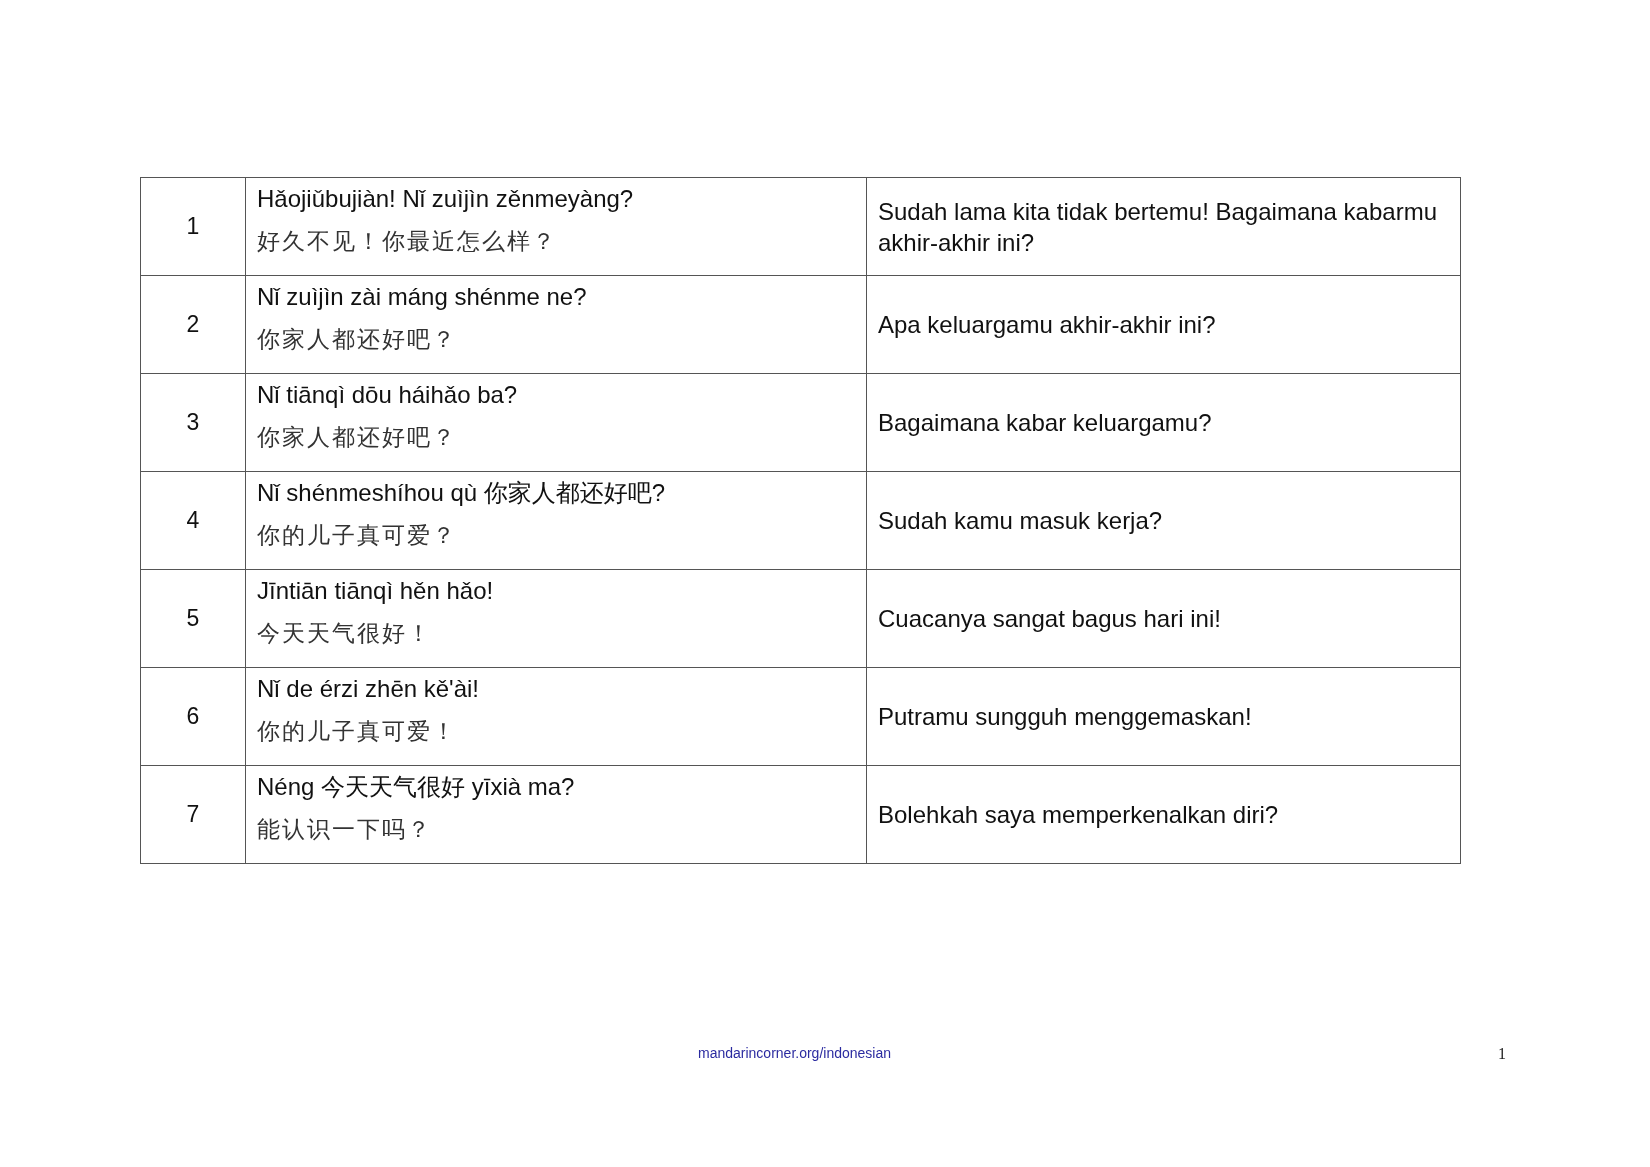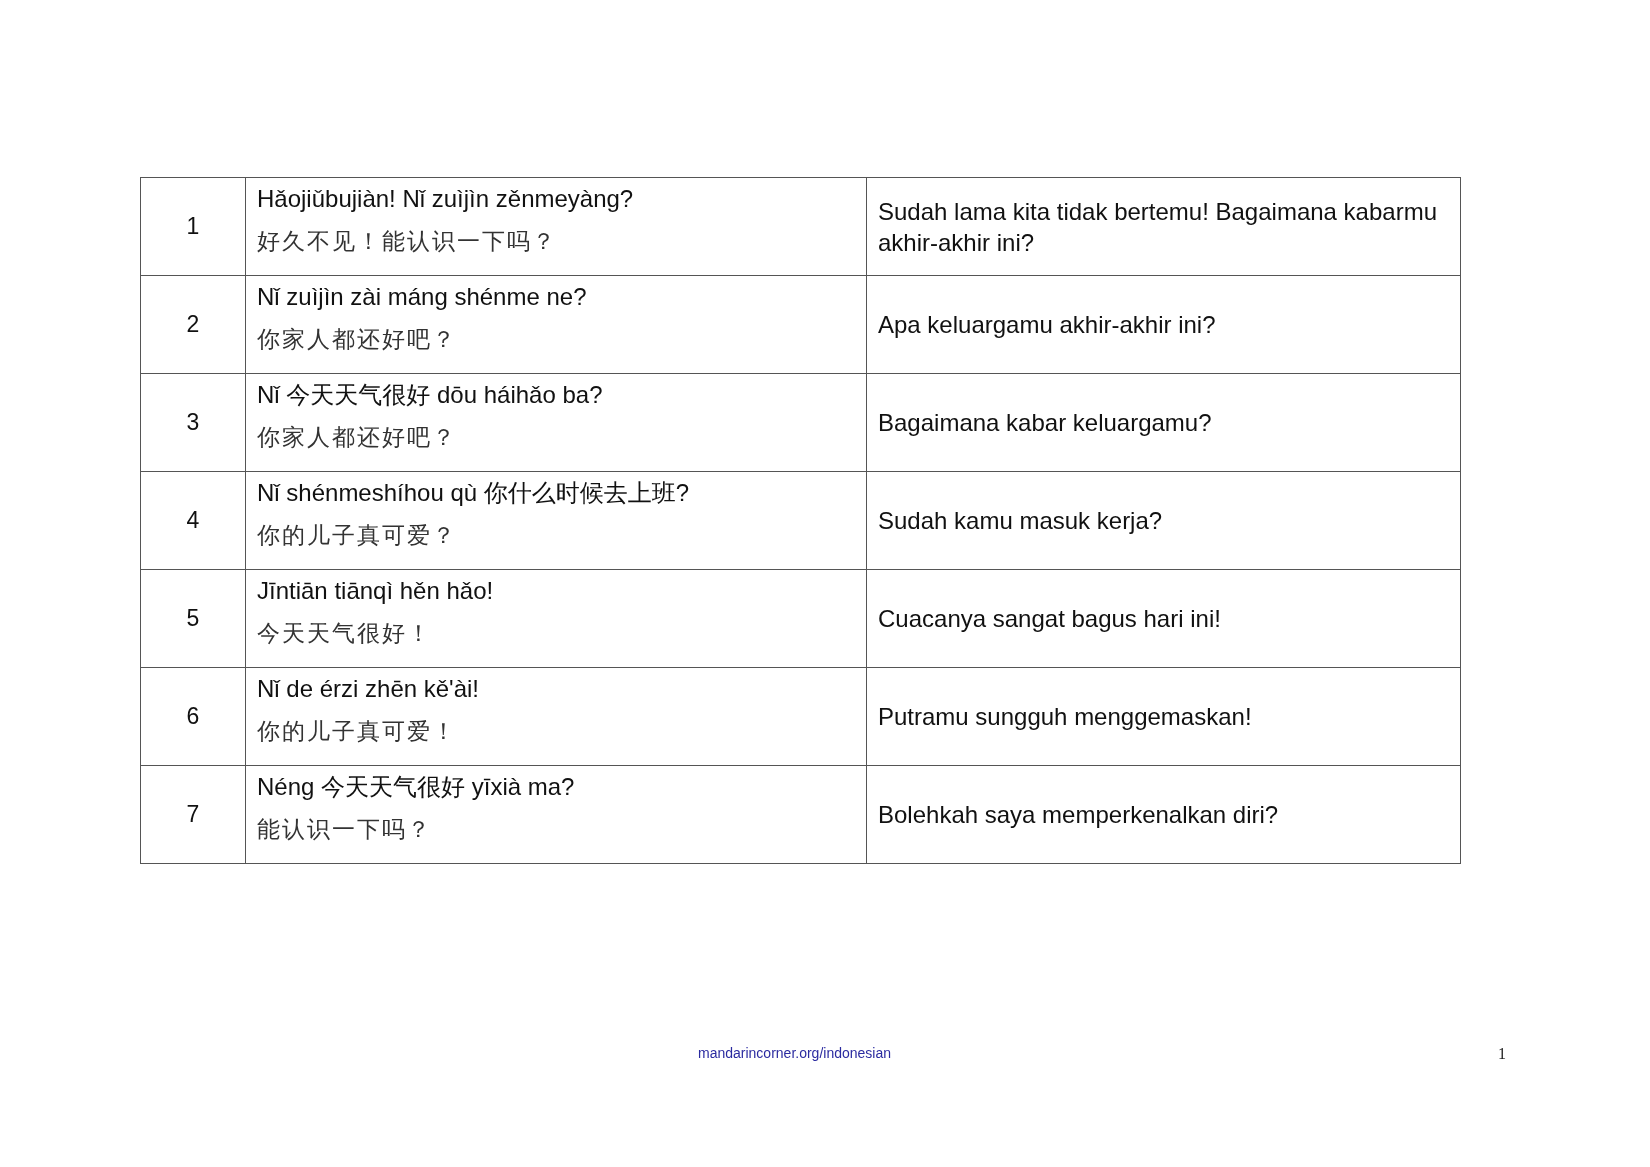--- a/index.html
+++ b/index.html
@@ -22,44 +22,44 @@
   </style>
 </head>
 <body>
 
 <table class="page-table">
   <tbody>
   <tr class="row">
     <td class="num-cell">1</td>
     <td class="zh-cell">
       <div class="pinyin">Hǎojiǔbujiàn! Nǐ zuìjìn zěnmeyàng?</div>
-      <div class="hanzi">好久不见！能认识一下吗？</div>
+      <div class="hanzi">好久不见！你最近怎么样？</div>
     </td>
     <td class="id-cell">Sudah lama kita tidak bertemu! Bagaimana kabarmu akhir-akhir ini?</td>
   </tr>
   <tr class="row">
     <td class="num-cell">2</td>
     <td class="zh-cell">
       <div class="pinyin">Nǐ zuìjìn zài máng shénme ne?</div>
       <div class="hanzi">你家人都还好吧？</div>
     </td>
     <td class="id-cell">Apa keluargamu akhir-akhir ini?</td>
   </tr>
   <tr class="row">
     <td class="num-cell">3</td>
     <td class="zh-cell">
-      <div class="pinyin">Nǐ 今天天气很好 dōu háihǎo ba?</div>
+      <div class="pinyin">Nǐ tiānqì dōu háihǎo ba?</div>
       <div class="hanzi">你家人都还好吧？</div>
     </td>
     <td class="id-cell">Bagaimana kabar keluargamu?</td>
   </tr>
   <tr class="row">
     <td class="num-cell">4</td>
     <td class="zh-cell">
-      <div class="pinyin">Nǐ shénmeshíhou qù 你什么时候去上班?</div>
+      <div class="pinyin">Nǐ shénmeshíhou qù 你家人都还好吧?</div>
       <div class="hanzi">你的儿子真可爱？</div>
     </td>
     <td class="id-cell">Sudah kamu masuk kerja?</td>
   </tr>
   <tr class="row">
     <td class="num-cell">5</td>
     <td class="zh-cell">
       <div class="pinyin">Jīntiān tiānqì hěn hǎo!</div>
       <div class="hanzi">今天天气很好！</div>
     </td>

